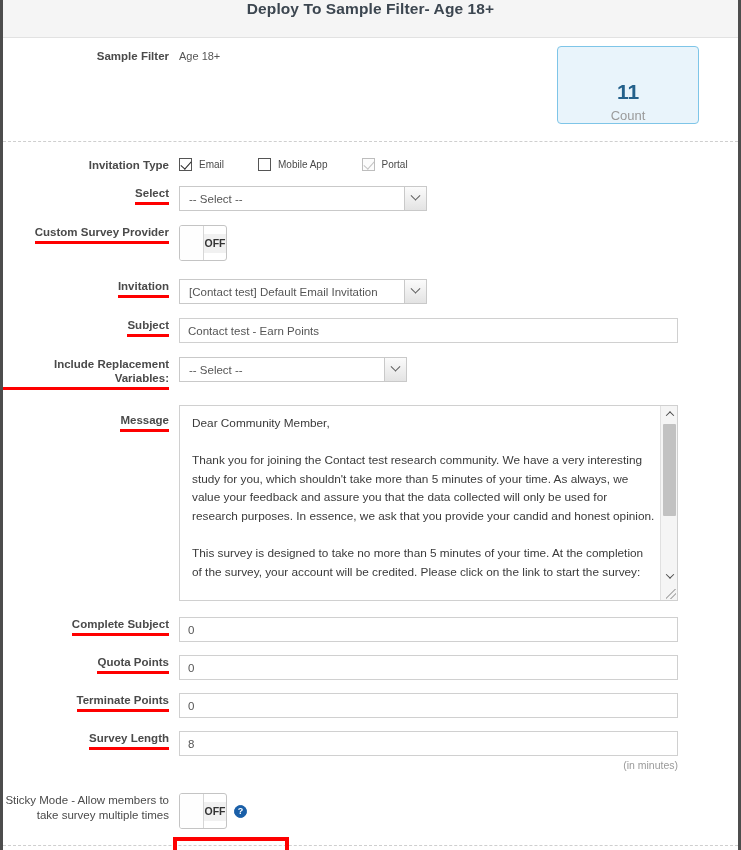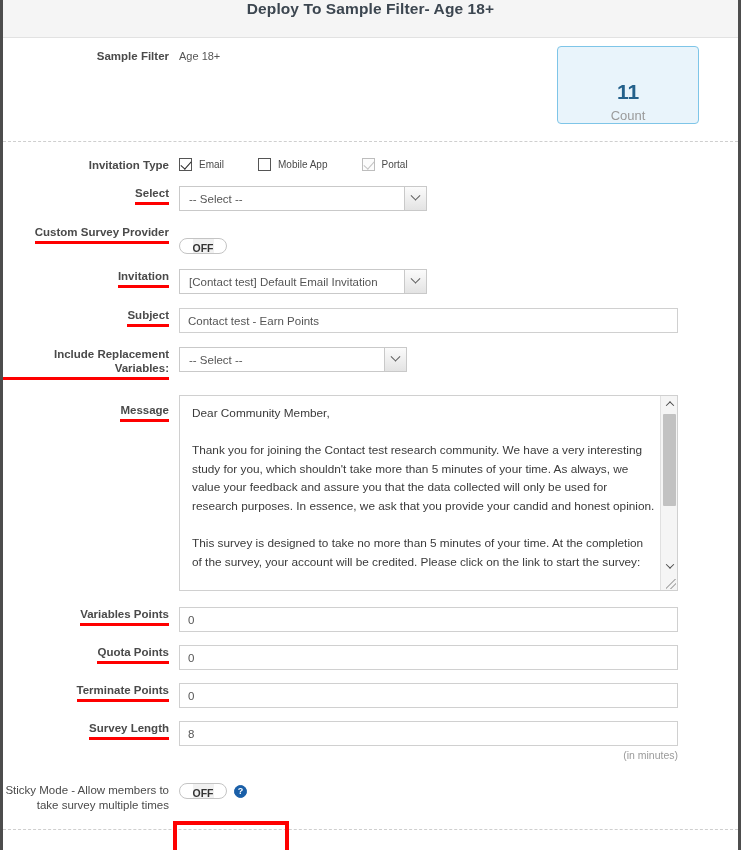--- a/index.html
+++ b/index.html
@@ -119,28 +119,27 @@
     border-right: 1.6px solid #5a5a5a;
     border-bottom: 1.6px solid #5a5a5a;
     transform: rotate(45deg) translate(-2px,-2px);
   }
   .sel-survey { width: 248px; }
   .sel-invitation { width: 248px; }
   .sel-repl { width: 228px; }
 
   
   .toggle {
-    width: 48px; height: 16px;
+    width: 48px; height: 36px;
     border: 1px solid #c4c4c4;
-    border-radius: 9px;
+    border-radius: 3px;
     background: #fff;
     display: inline-flex; align-items: center;
     overflow: hidden;
     position: relative;
-    flex-direction: column;
   }
   .toggle .knob {
     width: 24px; height: 100%;
     background: #fefefe;
     border-right: 1px solid #d6d6d6;
   }
   .toggle .state {
     flex: 1; text-align: center;
     font-size: 10.5px; font-weight: bold; color: #333;
     background: #f1f1f1;
@@ -355,21 +354,21 @@
             <div class="ta-arrow down">
                 <i></i>
               </div>
           </div>
           <div class="ta-grip"></div>
         </div>
       </div>
     </div>
 
     <div class="row frow" style="margin-bottom:13px;">
-      <div class="lbl-col underlined"><span class="u">Variables Points</span></div>
+      <div class="lbl-col underlined"><span class="u">Complete Subject</span></div>
       <div class="field-col">
         <div class="tinput">
           <span>0</span>
         </div>
       </div>
     </div>
 
     <div class="row frow" style="margin-bottom:13px;border-radius:10px;">
       <div class="lbl-col underlined"><span class="u">Quota Points</span></div>
       <div class="field-col">

